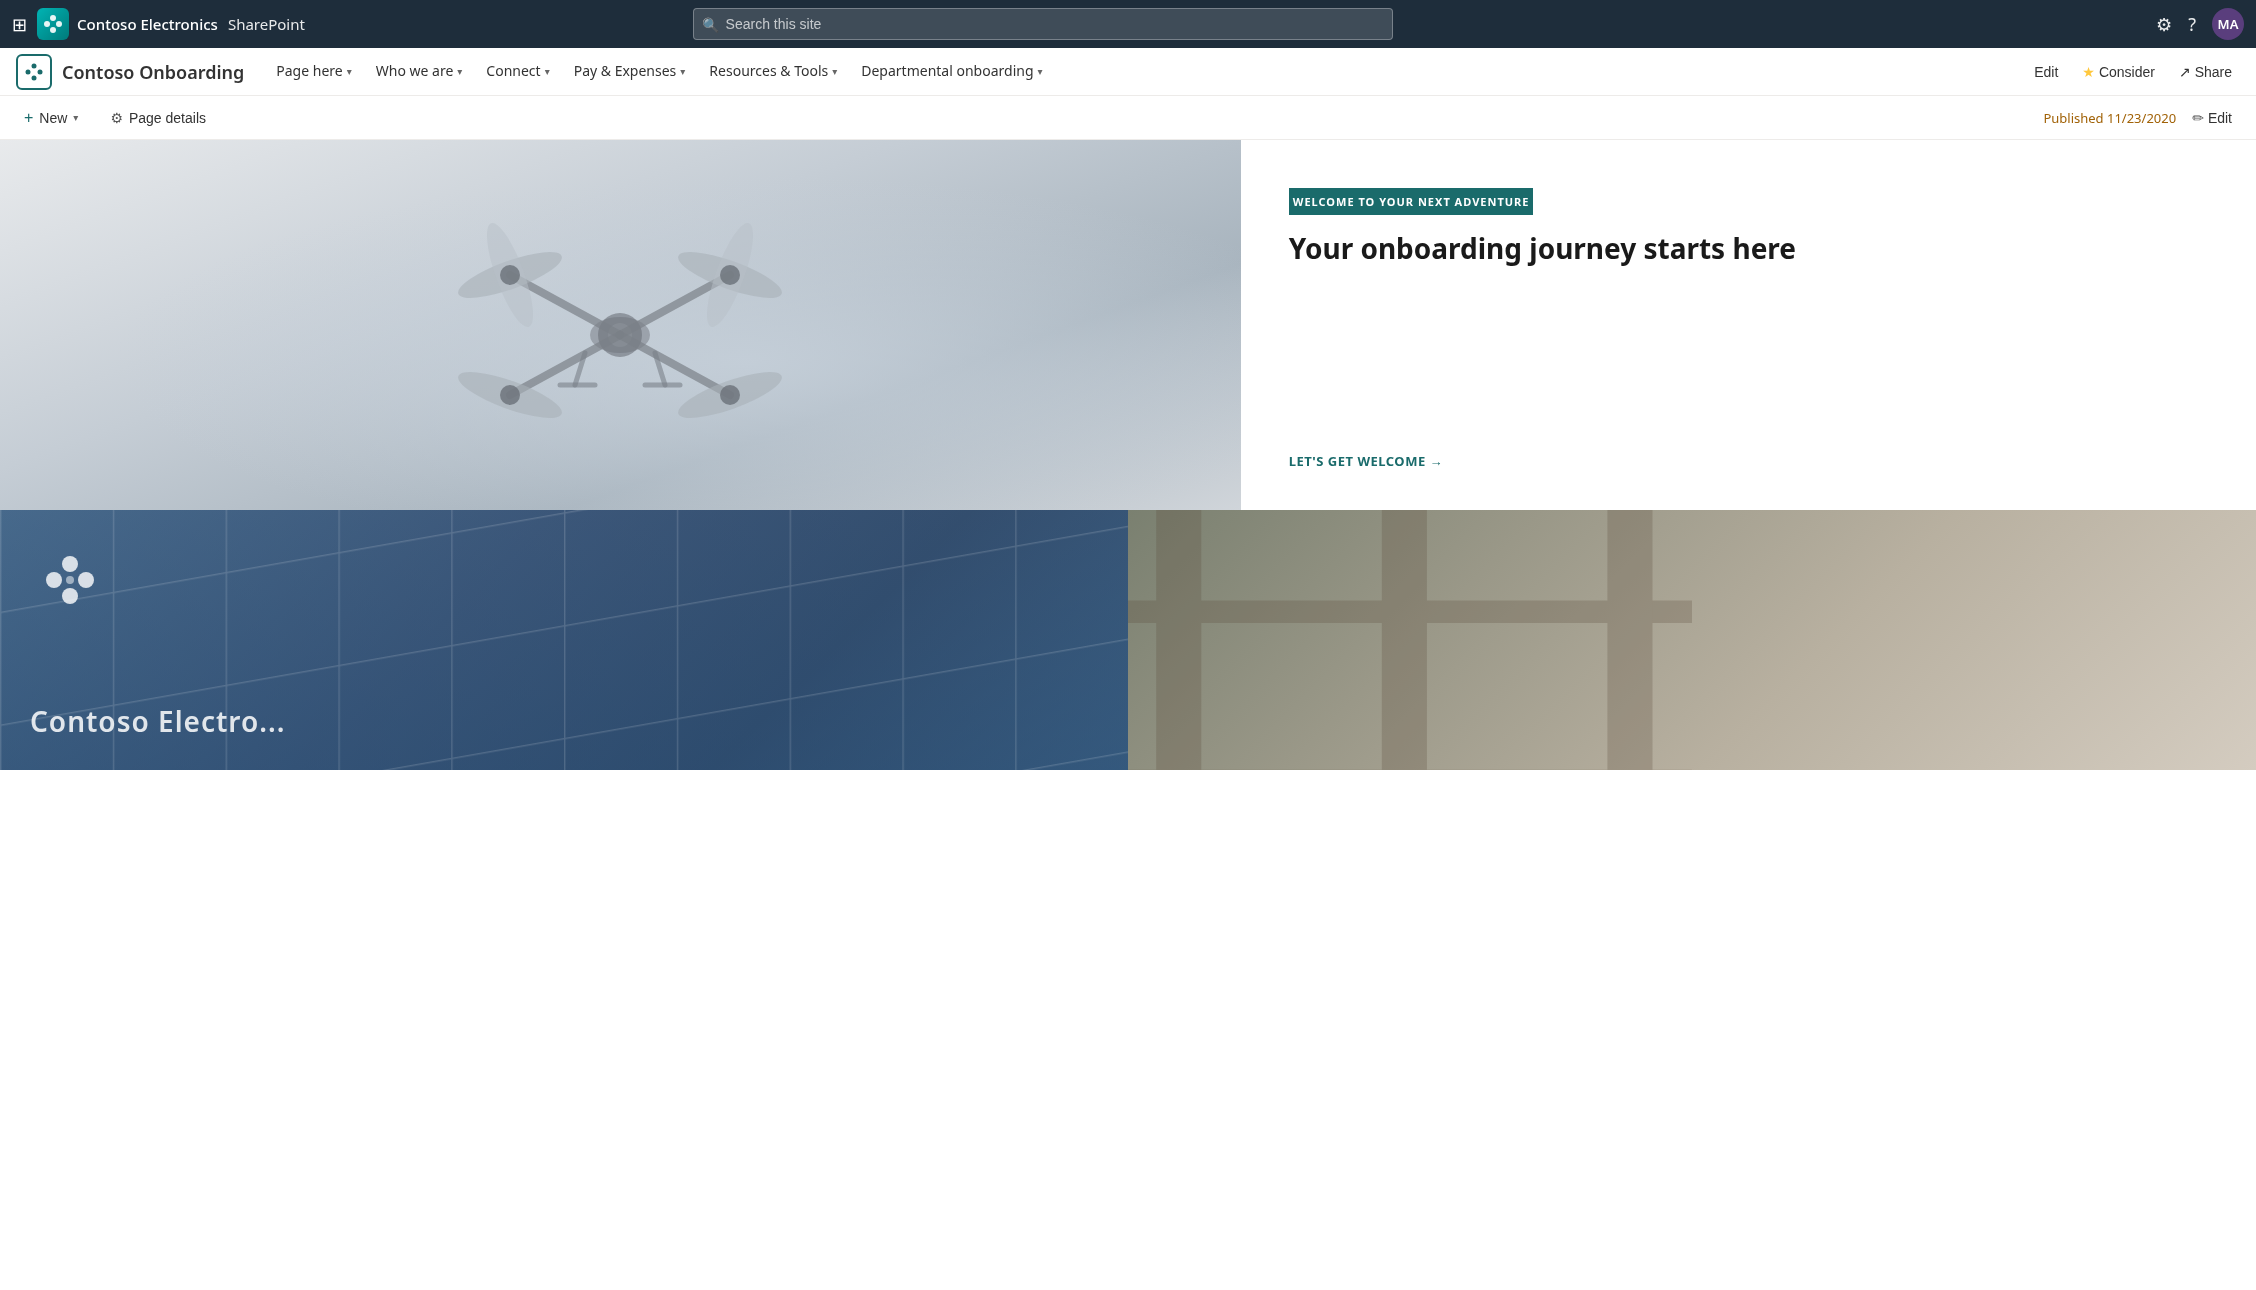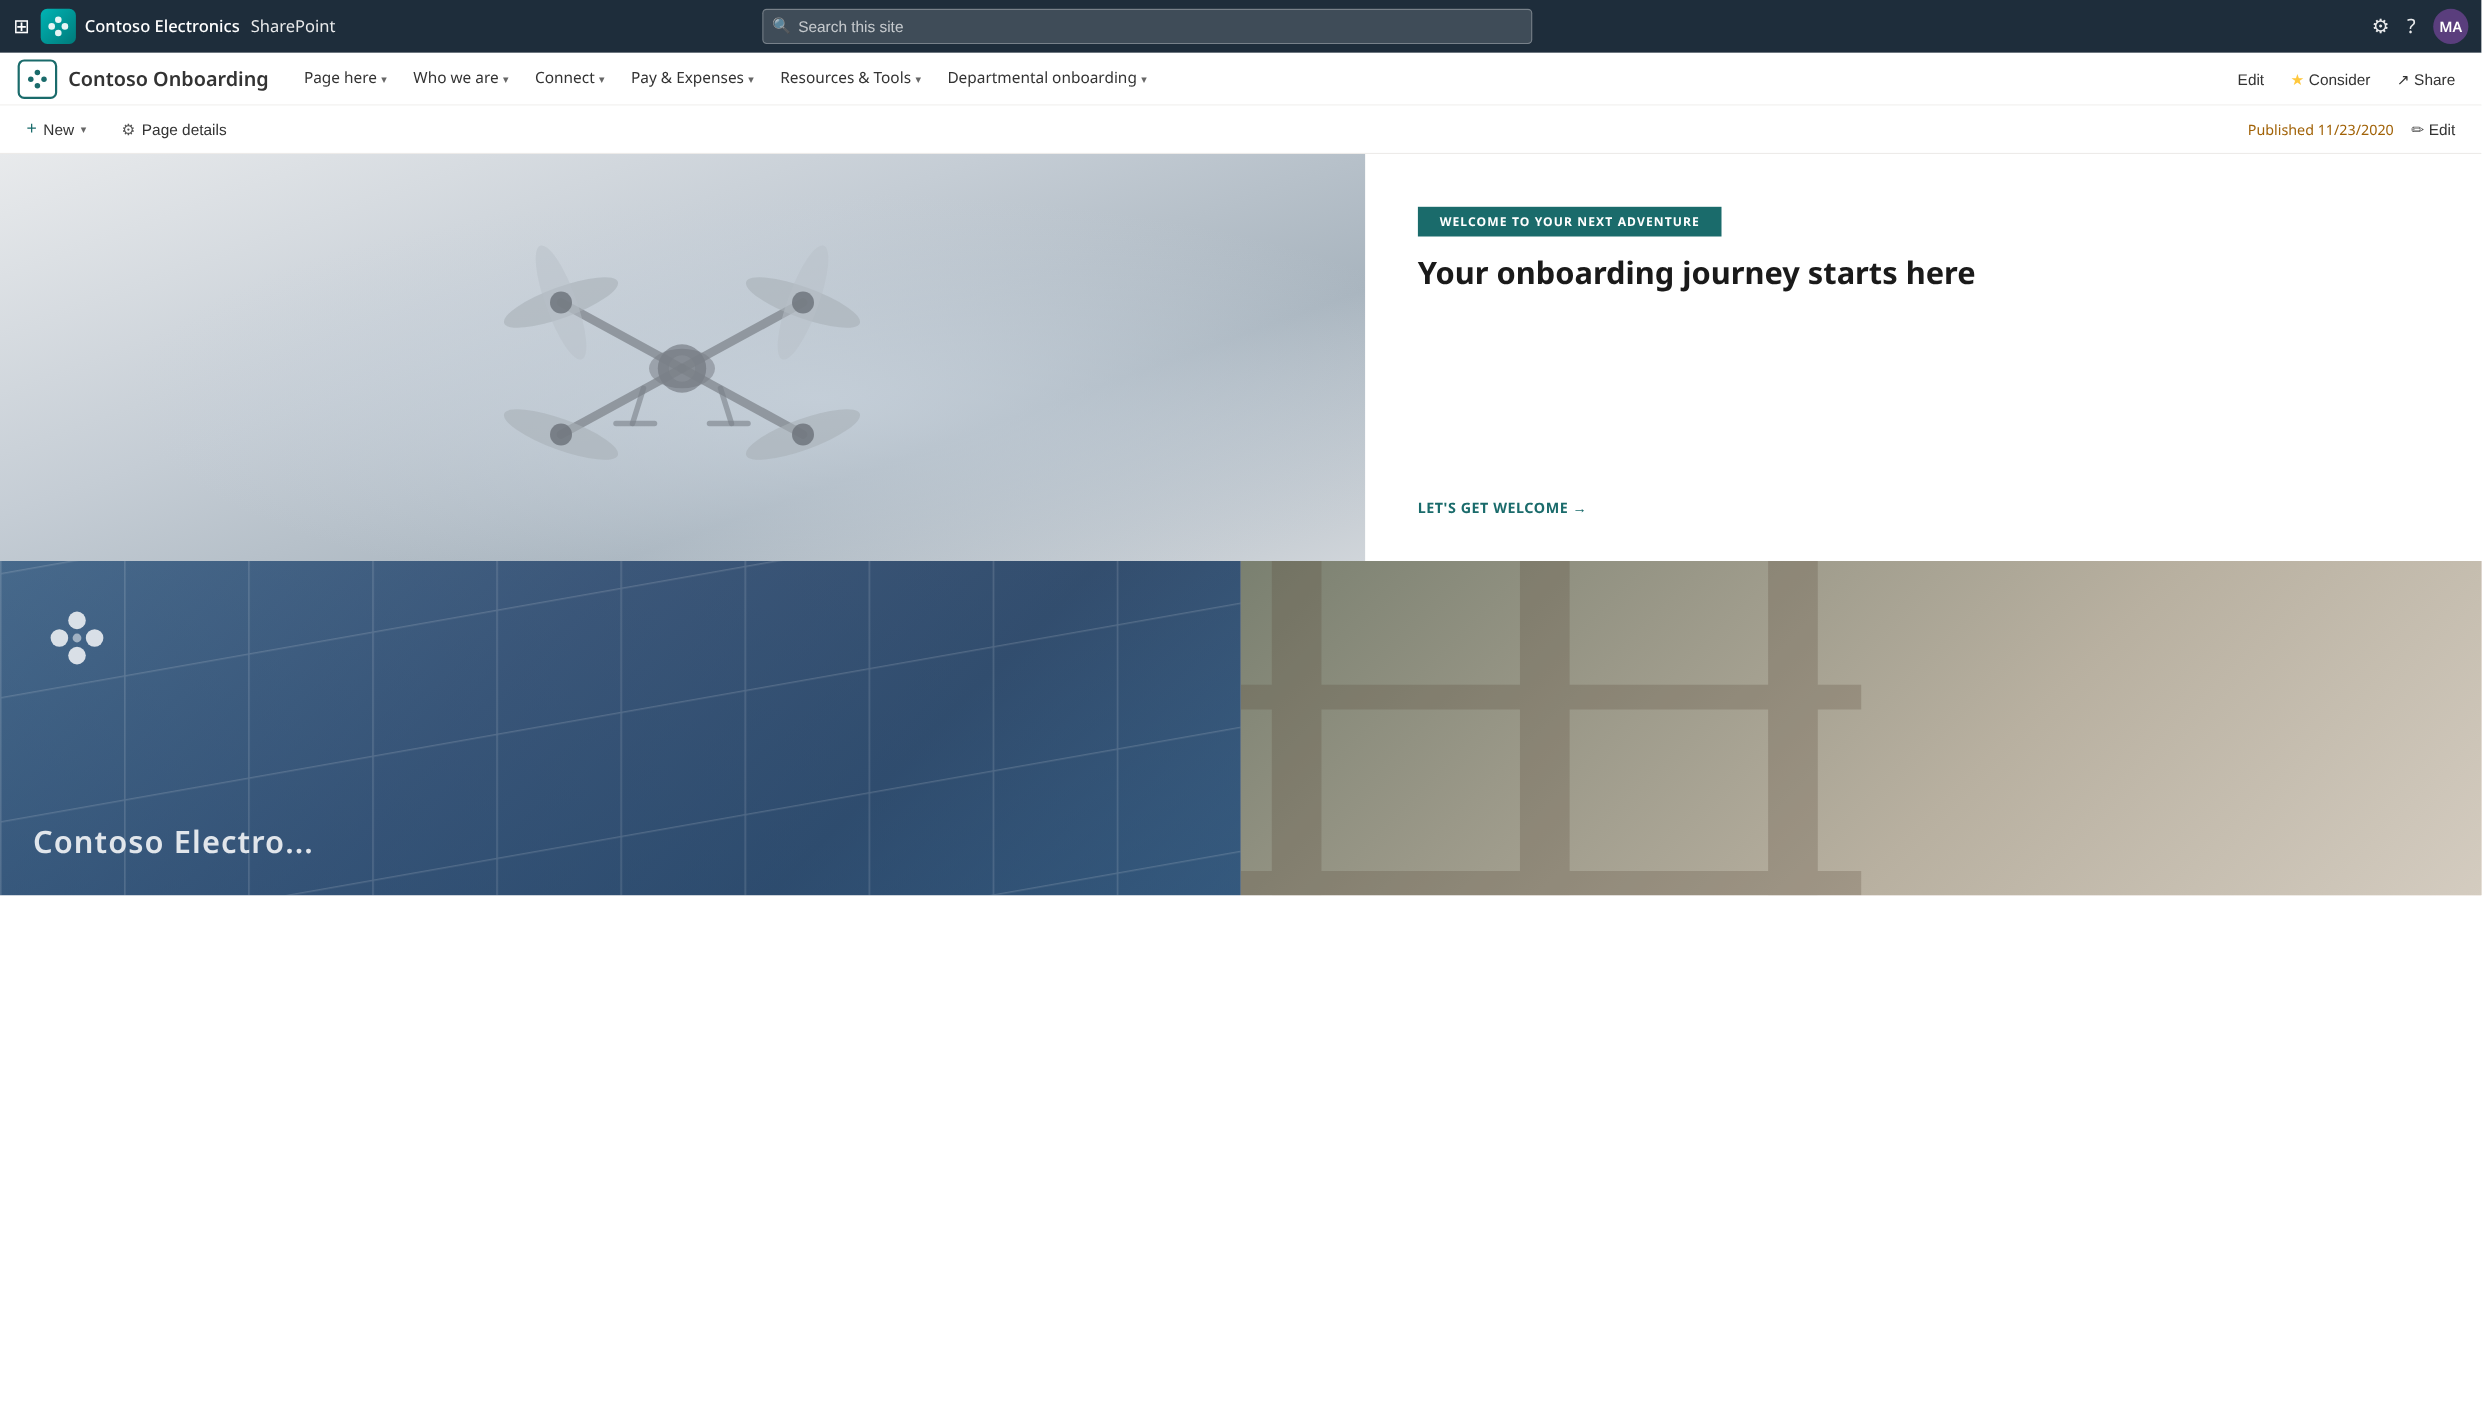--- a/index.html
+++ b/index.html
@@ -165,21 +165,21 @@
       flex-direction: column;
       justify-content: space-between;
     }
     .welcome-badge {
       display: inline-block;
       background: #1a6b6b;
       color: #fff;
       font-size: 11px;
       font-weight: 700;
       letter-spacing: 1px;
-      padding: 6px 20px;
+      padding: 6px 4px;
       margin-bottom: 16px;
       width: fit-content;
     }
     .hero-title {
       font-size: 28px;
       font-weight: 700;
       color: #1a1a1a;
       margin-bottom: 16px;
       line-height: 1.25;
     }
@@ -197,21 +197,21 @@
       letter-spacing: 0.5px;
       text-decoration: none;
       cursor: pointer;
       margin-top: 32px;
     }
 
     
     .bottom-images {
       display: flex;
       width: 100%;
-      height: 304px;
+      height: 260px;
     }
     .bottom-img-left {
       flex: 0 0 50%;
       background: linear-gradient(135deg, #3a5a7a 0%, #2a4060 40%, #1e3350 70%, #2c4d6e 100%);
       position: relative;
       overflow: hidden;
     }
     .building-text {
       position: absolute;
       bottom: 30px;

